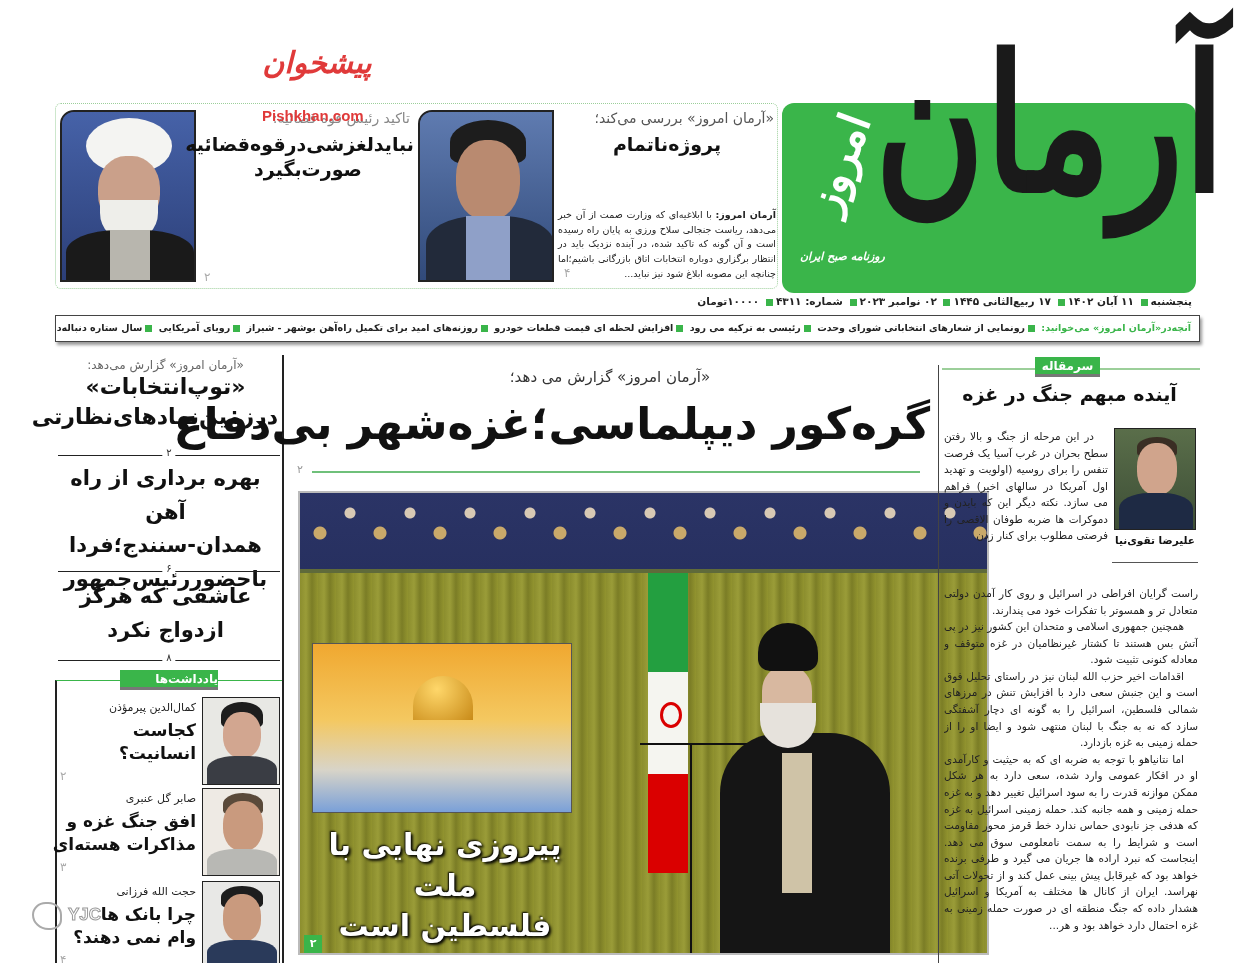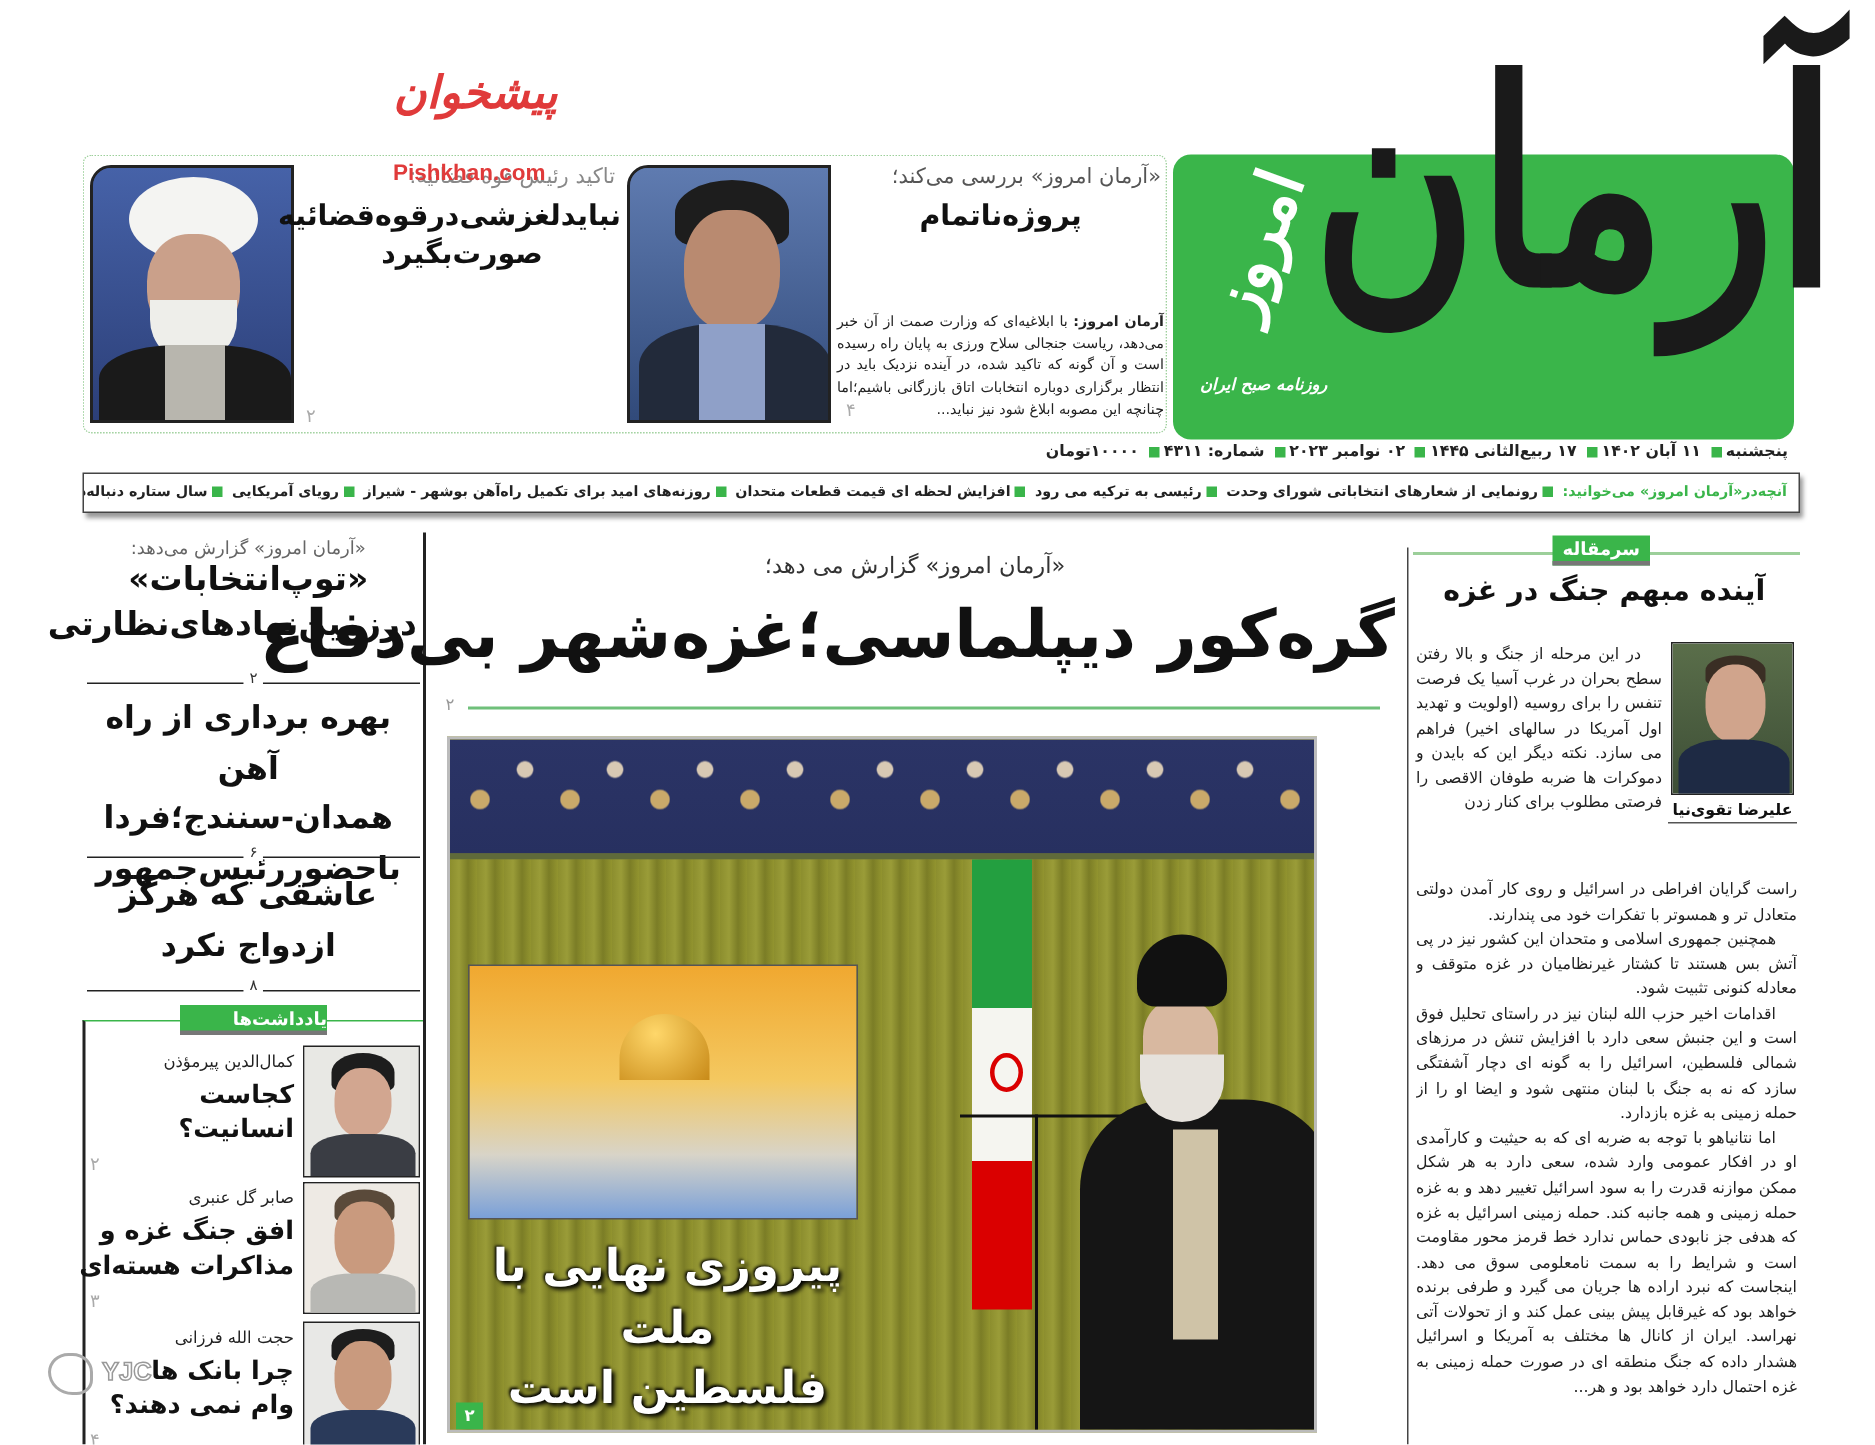--- a/index.html
+++ b/index.html
@@ -41,21 +41,21 @@
   .note .author { position: absolute; right: 84px; top: 4px; font-size: 11px; color: #222; white-space: nowrap; }
   .note .ntitle { position: absolute; right: 84px; top: 22px; font-size: 17px; font-weight: bold; color: #111; line-height: 1.35; text-align: right; white-space: nowrap; }
   .note .npage { position: absolute; left: 0; bottom: 4px; font-size: 12px; color: #aaa; }
 
   
   .c-kicker { position: absolute; left: 290px; top: 368px; width: 640px; text-align: center; font-size: 15px; color: #333; }
   .c-head { position: absolute; left: 290px; top: 398px; width: 640px; text-align: center; font-size: 44px; font-weight: bold; color: #111; white-space: nowrap; letter-spacing: -1px; }
   .c-rule { position: absolute; left: 312px; top: 471px; width: 608px; height: 2px; background: #6fc07a; }
   .c-page { position: absolute; left: 297px; top: 463px; font-size: 11px; color: #999; }
 
-  .photo-main { position: absolute; left: 298px; top: 491px; width: 580px; height: 464px; border: 2px solid #bbb; overflow: hidden; background: #8a8a2e; }
+  .photo-main { position: absolute; left: 298px; top: 491px; width: 691px; height: 464px; border: 2px solid #bbb; overflow: hidden; background: #8a8a2e; }
   .pm-ornament { position: absolute; left: 0; top: 0; width: 100%; height: 80px; background:
       radial-gradient(circle at 20px 40px, #c9a96a 6px, transparent 7px) 0 0/60px 80px,
       radial-gradient(circle at 50px 20px, #d8c9b4 5px, transparent 6px) 0 0/60px 80px,
       linear-gradient(#2b3466, #273060); border-bottom: 4px solid #5f6a3a; }
   .pm-curtain { position: absolute; left: 0; top: 80px; width: 100%; height: 384px; background: repeating-linear-gradient(90deg, #8c8e2e 0px, #9a9c38 6px, #7b7d26 12px, #92942f 18px); }
   .pm-poster { position: absolute; left: 12px; top: 150px; width: 260px; height: 170px; background: linear-gradient(180deg, #f0a830 0%, #f4c860 45%, #d8d4c8 75%, #7aa0d8 100%); border: 1px solid #555; }
   .pm-dome { position: absolute; left: 100px; top: 32px; width: 60px; height: 44px; border-radius: 30px 30px 0 0; background: radial-gradient(circle at 40% 30%, #ffd76a, #c88a18); }
   .pm-flag { position: absolute; left: 348px; top: 80px; width: 40px; height: 300px; }
   .pm-flag .g { height: 33%; background: #239f40; }
   .pm-flag .w { height: 34%; background: #f5f5f0; position: relative; }
@@ -70,21 +70,21 @@
   .pm-mic { position: absolute; left: 340px; top: 250px; width: 140px; height: 2px; background: #111; }
   .pm-stand { position: absolute; left: 390px; top: 250px; width: 2px; height: 214px; background: #111; }
   .pm-caption { position: absolute; left: 0; top: 332px; width: 290px; text-align: center; font-size: 30px; font-weight: bold; color: #fff; line-height: 1.35; text-shadow: 2px 2px 3px #000, -1px -1px 2px #000; }
   .pm-page { position: absolute; left: 4px; top: 442px; width: 18px; height: 18px; background: #3ab54a; color: #fff; font-size: 11px; font-weight: bold; text-align: center; line-height: 18px; }
 
   
   .ed-topline { position: absolute; left: 942px; top: 368px; width: 258px; height: 2px; background: #9ccf9a; }
   .ed-label { position: absolute; left: 1035px; top: 357px; width: 65px; height: 20px; background: #3ab54a; color: #fff; font-size: 12px; font-weight: bold; text-align: center; line-height: 18px; border-bottom: 3px solid #777; }
   .ed-title { position: absolute; left: 942px; top: 383px; width: 255px; text-align: center; font-size: 19px; font-weight: bold; color: #111; white-space: nowrap; }
   .ed-photo { position: absolute; left: 1114px; top: 428px; width: 82px; height: 102px; border: 1px solid #222; overflow: hidden; }
-  .ed-author { position: absolute; left: 1112px; top: 534px; width: 86px; text-align: center; font-size: 10.5px; font-weight: bold; color: #111; border-bottom: 1px solid #555; padding-bottom: 2px; }
+  .ed-author { position: absolute; left: 1112px; top: 534px; width: 86px; text-align: center; font-size: 10.5px; font-weight: bold; color: #111; border-bottom: 1px solid #555; padding-bottom: 16px; }
   .ed-body { position: absolute; font-size: 10.5px; line-height: 1.58; color: #222; text-align: justify; text-align-last: right; }
   .ed-body p { text-indent: 14px; }
   .ed-vrule { position: absolute; left: 938px; top: 365px; width: 1px; height: 598px; background: #444; }
 
   
   .portrait { position: absolute; inset: 0; }
   .portrait .bg { position: absolute; inset: 0; }
   .portrait .head { position: absolute; border-radius: 45%; background: #c79c82; }
   .portrait .hair { position: absolute; border-radius: 50% 50% 20% 20%; background: #1d1d1d; }
   .portrait .body { position: absolute; border-radius: 40% 40% 0 0; }
@@ -153,21 +153,21 @@
   <div class="page" style="left:146px; top:164px;">۲</div>
 </div>
 
 <div class="wm-pishkhan">پیشخوان</div>
 <div class="wm-url">Pishkhan.com</div>
 
 <div class="ticker">
   <span class="lead">آنچه‌در«آرمان امروز» می‌خوانید:</span>
   <span class="sq"></span><span>رونمایی از شعارهای انتخاباتی شورای وحدت</span>
   <span class="sq"></span><span>رئیسی به ترکیه می رود</span>
-  <span class="sq"></span><span>افزایش لحظه ای قیمت قطعات متحدان</span>
+  <span class="sq"></span><span>افزایش لحظه ای قیمت قطعات خودرو</span>
   <span class="sq"></span><span>روزنه‌های امید برای تکمیل راه‌آهن بوشهر - شیراز</span>
   <span class="sq"></span><span>رویای آمریکایی</span>
   <span class="sq"></span><span>سال ستاره دنباله‌دار</span>
   
 </div>
 
 <div class="vrule" style="left:282px; top:355px; height:608px;"></div>
 
 <div class="lc-item" style="top:358px;">
   <div class="lc-kicker">«آرمان امروز» گزارش می‌دهد:</div>

